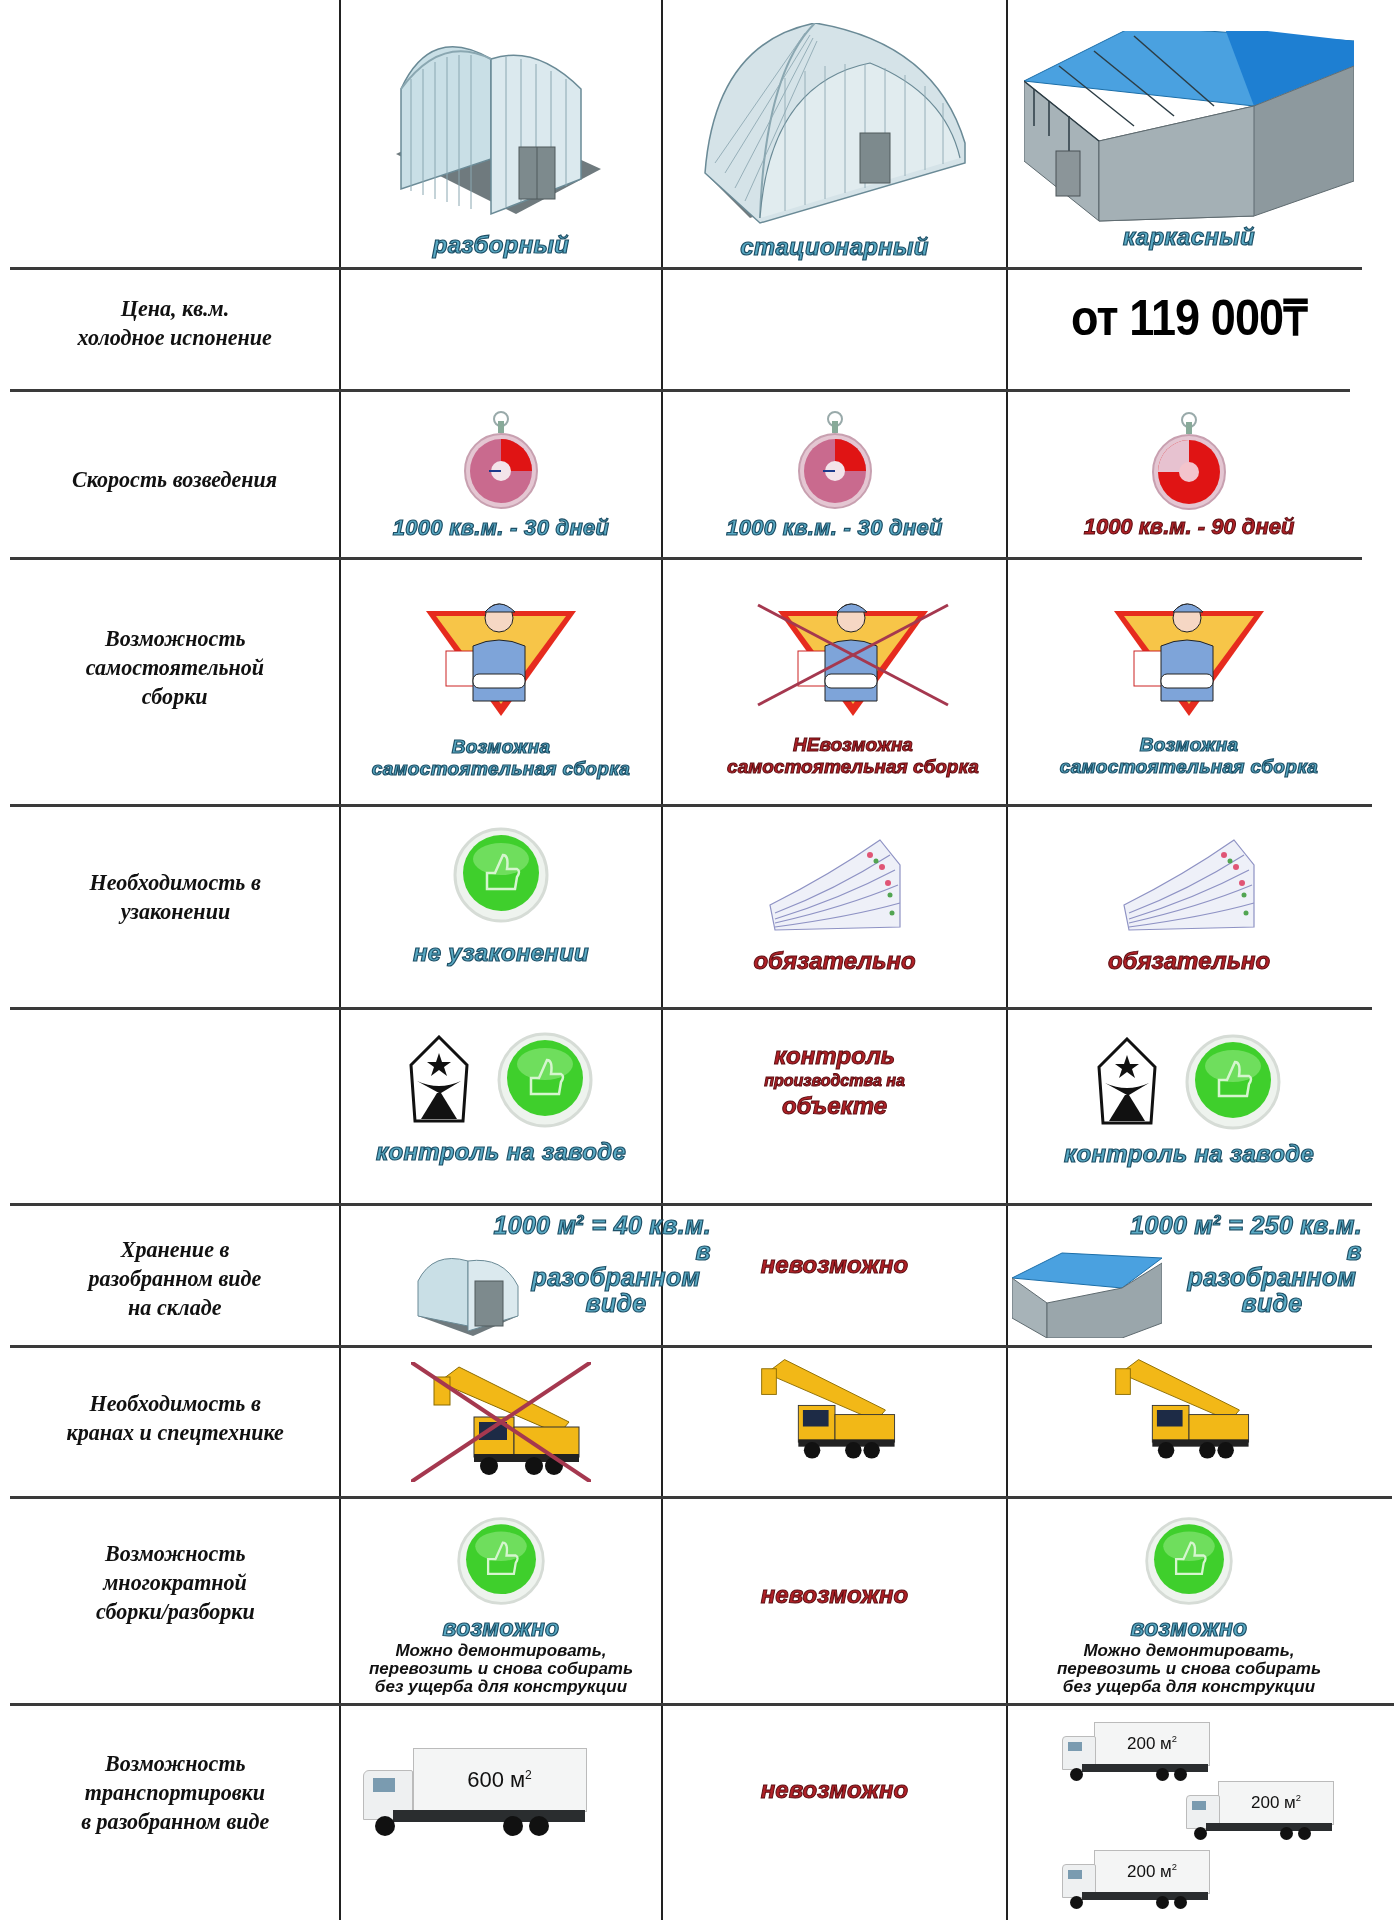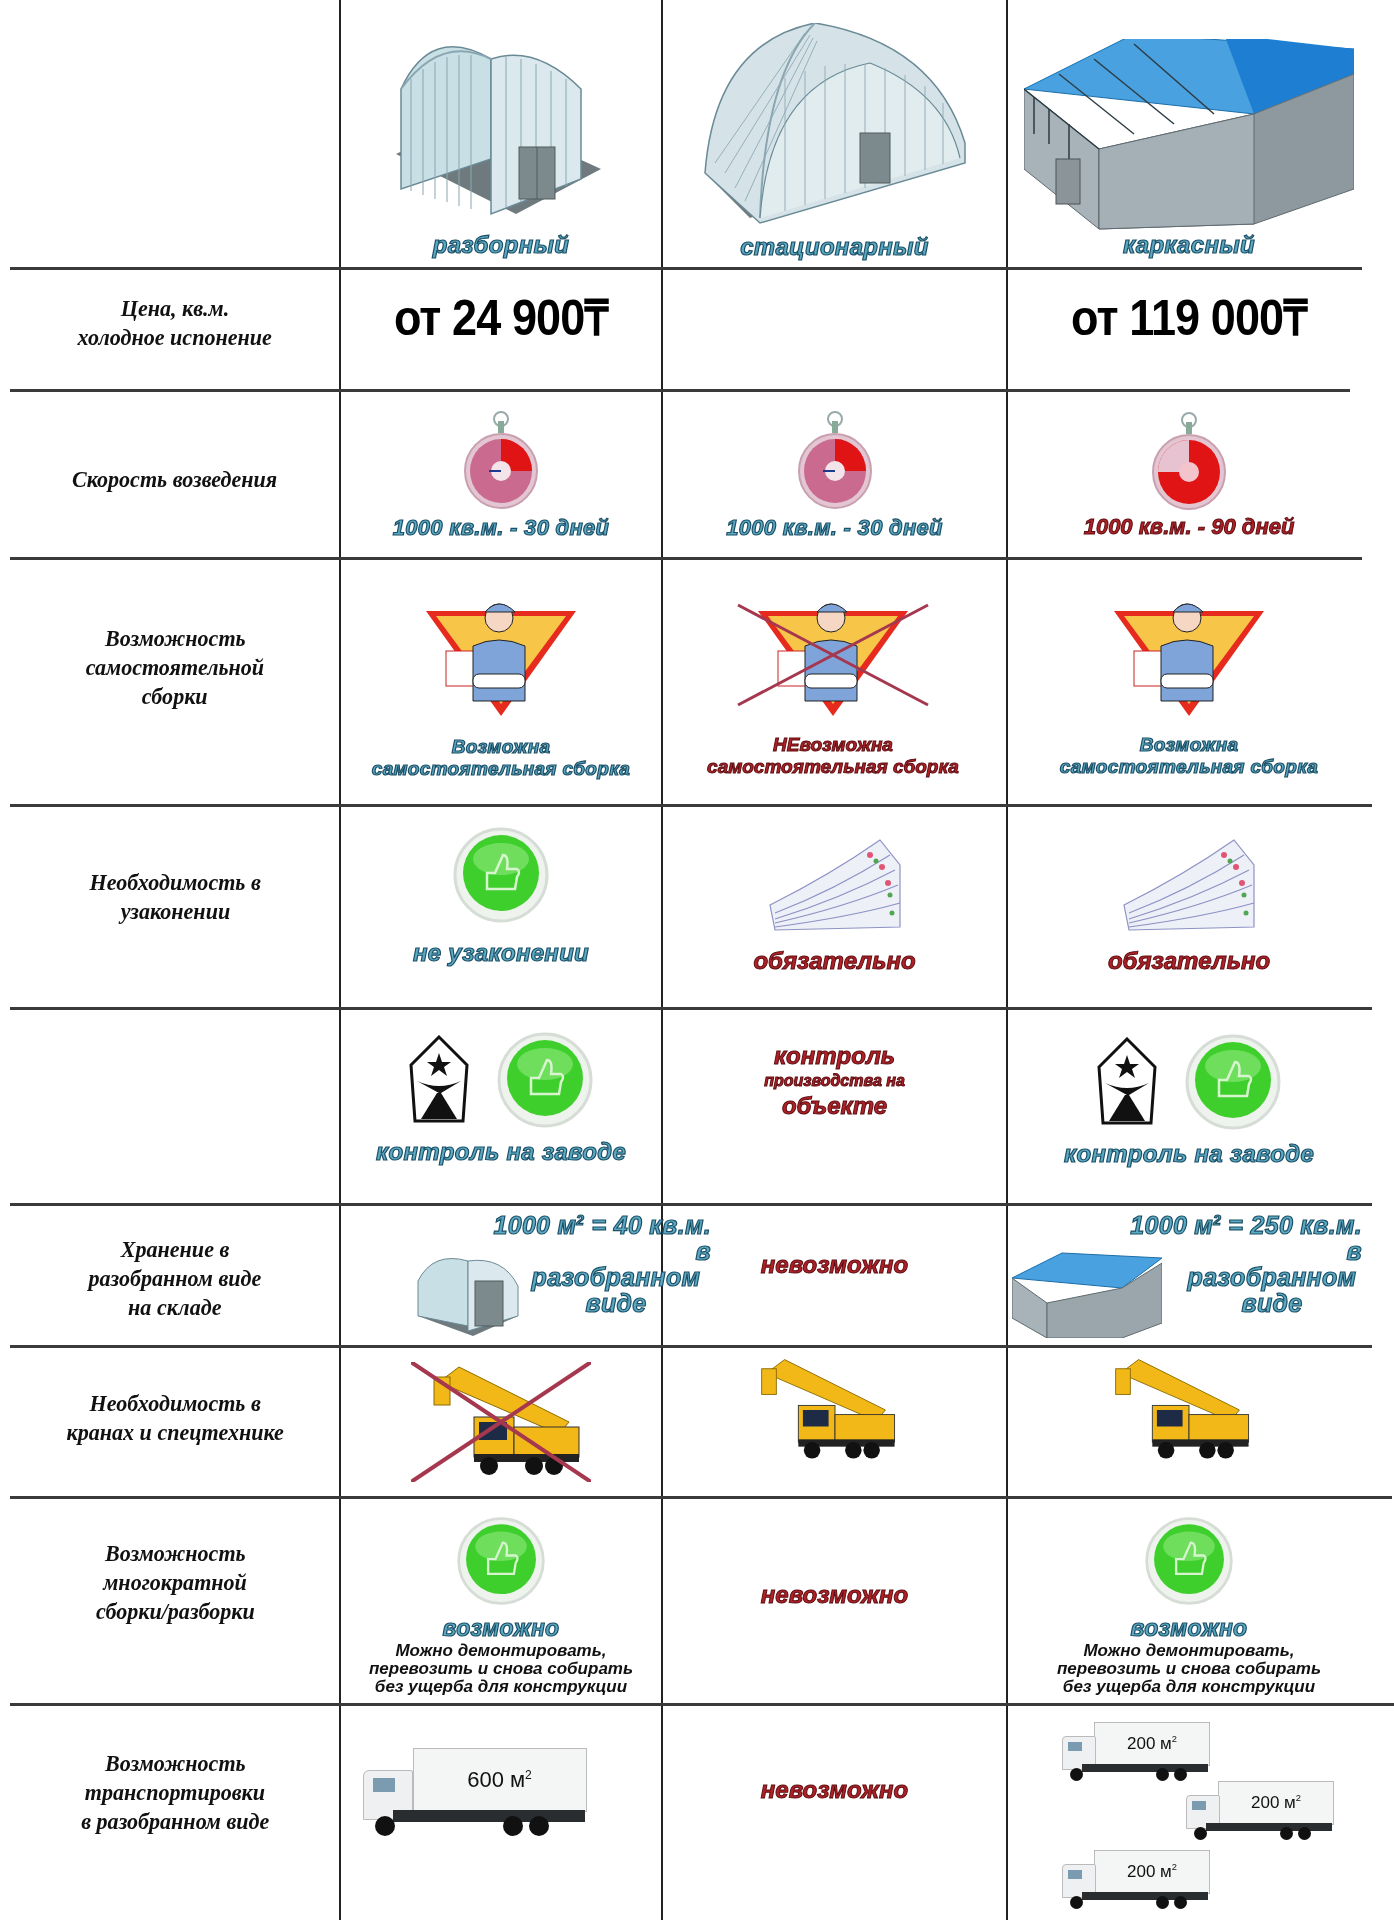--- a/index.html
+++ b/index.html
@@ -80,21 +80,21 @@
             <line x1="150" y1="30" x2="150" y2="173"></line>
             <line x1="165" y1="35" x2="165" y2="167"></line>
           <line x1="180" y1="42" x2="180" y2="162"></line>
             <line x1="195" y1="50" x2="195" y2="157"></line>
         </g>
         <rect x="148" y="118" width="36" height="52" fill="#7d8a8d" stroke="#505a5d"></rect>
         <line x1="166" y1="118" x2="166" y2="170" stroke="#505a5d"></line>
       </svg>
       <div class="blue" style="font-size:24px;margin-top:2px;">разборный</div>
     </div>
-    <div class="cell" style="left:1008px;width:362px;justify-content:flex-end;padding-bottom:8px;">
+    <div class="cell" style="left:1008px;width:362px;justify-content:flex-end;padding-bottom:16px;">
       <svg width="330" height="200" viewBox="0 0 330 200">
         <polygon points="0,50 110,-5 330,10 230,75" fill="#4aa1e0" stroke="#1b6ea8"></polygon>
         <polygon points="200,-5 330,10 330,35 230,75" fill="#1e7fd2"></polygon>
         <polygon points="0,50 75,110 75,190 0,130" fill="#a7b3b8" stroke="#5f6b70"></polygon>
         <polygon points="75,110 230,75 330,35 330,150 230,185 75,190" fill="#8d999e" stroke="#5f6b70"></polygon>
         <polygon points="75,110 230,75 230,185 75,190" fill="#a4b0b5" stroke="#5f6b70"></polygon>
         <g stroke="#2c3c44" stroke-width="1.5" fill="none">
           <path d="M0,50 L75,110"></path>
             <path d="M35,35 L110,95"></path>
             <path d="M70,20 L150,85"></path>
@@ -105,23 +105,20 @@
       </svg>
       <div class="blue" style="font-size:24px;margin-top:-8px;">каркасный</div>
     </div>
   </div>
 
   <div class="row" style="top:270px;height:119px;">
     <div class="cell" style="left:10px;width:330px;padding-bottom:14px;">
       <span class="label">Цена, кв.м.</span>
       <span class="label">холодное испонение</span>
     </div>
-    <div class="cell" style="left:341px;width:320px;padding-bottom:28px;">
-      <span class="price">от 24 900₸</span>
-    </div>
     <div class="cell" style="left:1008px;width:362px;padding-bottom:28px;">
       <span class="price">от 119 000₸</span>
     </div>
   </div>
 
   <div class="row" style="top:392px;height:165px;">
     <div class="cell" style="left:10px;width:330px;padding-top:10px;">
       <span class="label">Скорость возведения</span>
     </div>
     <div class="cell" style="left:341px;width:320px;">
@@ -173,21 +170,21 @@
         <polygon points="15,20 145,20 80,108" fill="#f7c548"></polygon>
         <rect x="25" y="55" width="40" height="35" fill="#fff" stroke="#c22"></rect>
         <circle cx="78" cy="22" r="14" fill="#f6d7c4" stroke="#222"></circle>
         <path d="M64,16 Q78,0 94,16 Z" fill="#7ea4d9" stroke="#222"></path>
         <path d="M52,50 Q78,38 104,50 L104,105 L52,105 Z" fill="#7ea4d9" stroke="#222"></path>
         <rect x="52" y="78" width="52" height="14" rx="6" fill="#fff" stroke="#222"></rect>
       </svg>
       <span class="blue" style="font-size:19px;margin-top:20px;">Возможна</span>
       <span class="blue" style="font-size:19px;">самостоятельная сборка</span>
     </div>
-    <div class="cell" style="left:663px;width:340px;justify-content:flex-start;padding-top:36px;">
+    <div class="cell" style="left:663px;width:340px;justify-content:flex-start;padding-top:36px;padding-left:20px;">
       <div style="position:relative;width:200px;height:120px;display:flex;justify-content:center;">
         <svg width="160" height="120" viewBox="0 0 160 120">
           <polygon points="5,15 155,15 80,120" fill="#e62b1e"></polygon>
           <polygon points="15,20 145,20 80,108" fill="#f7c548"></polygon>
           <rect x="25" y="55" width="40" height="35" fill="#fff" stroke="#c22"></rect>
           <circle cx="78" cy="22" r="14" fill="#f6d7c4" stroke="#222"></circle>
           <path d="M64,16 Q78,0 94,16 Z" fill="#7ea4d9" stroke="#222"></path>
           <path d="M52,50 Q78,38 104,50 L104,105 L52,105 Z" fill="#7ea4d9" stroke="#222"></path>
           <rect x="52" y="78" width="52" height="14" rx="6" fill="#fff" stroke="#222"></rect>
         </svg>

